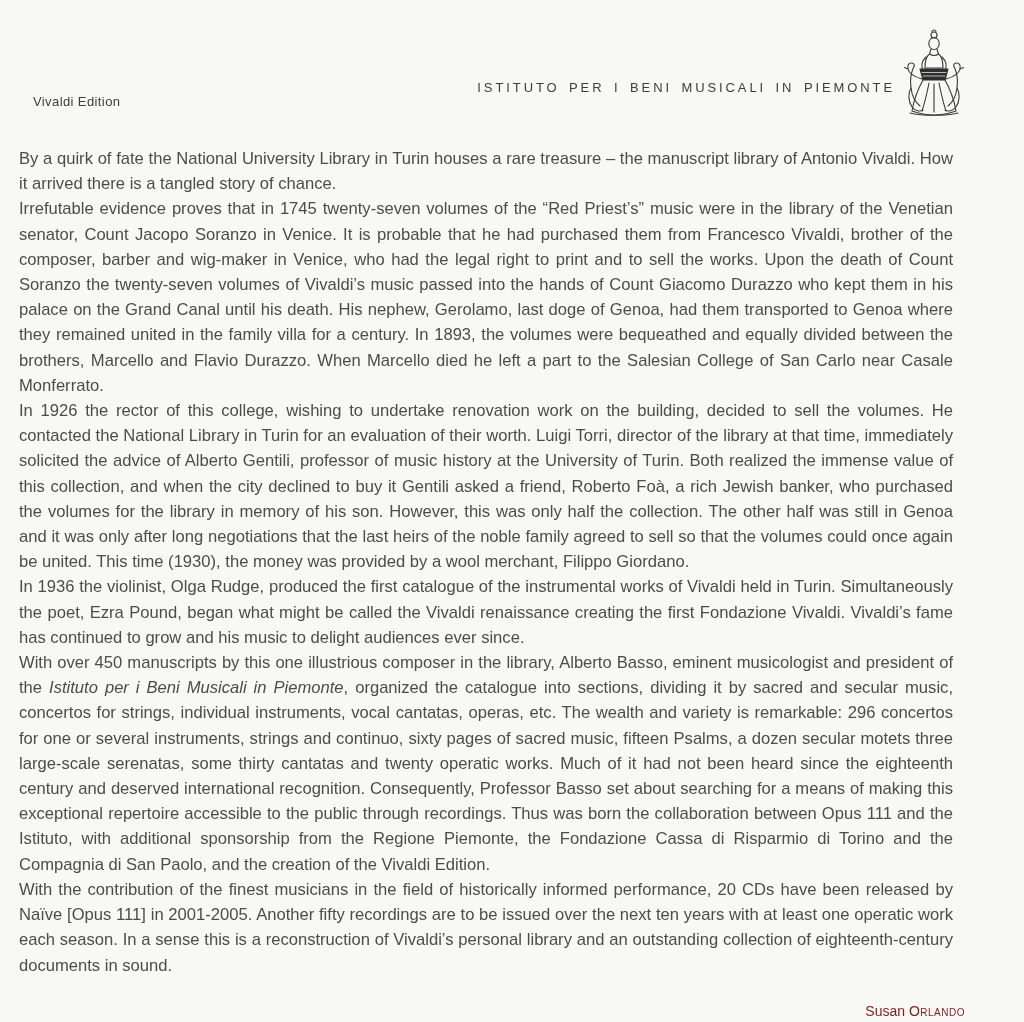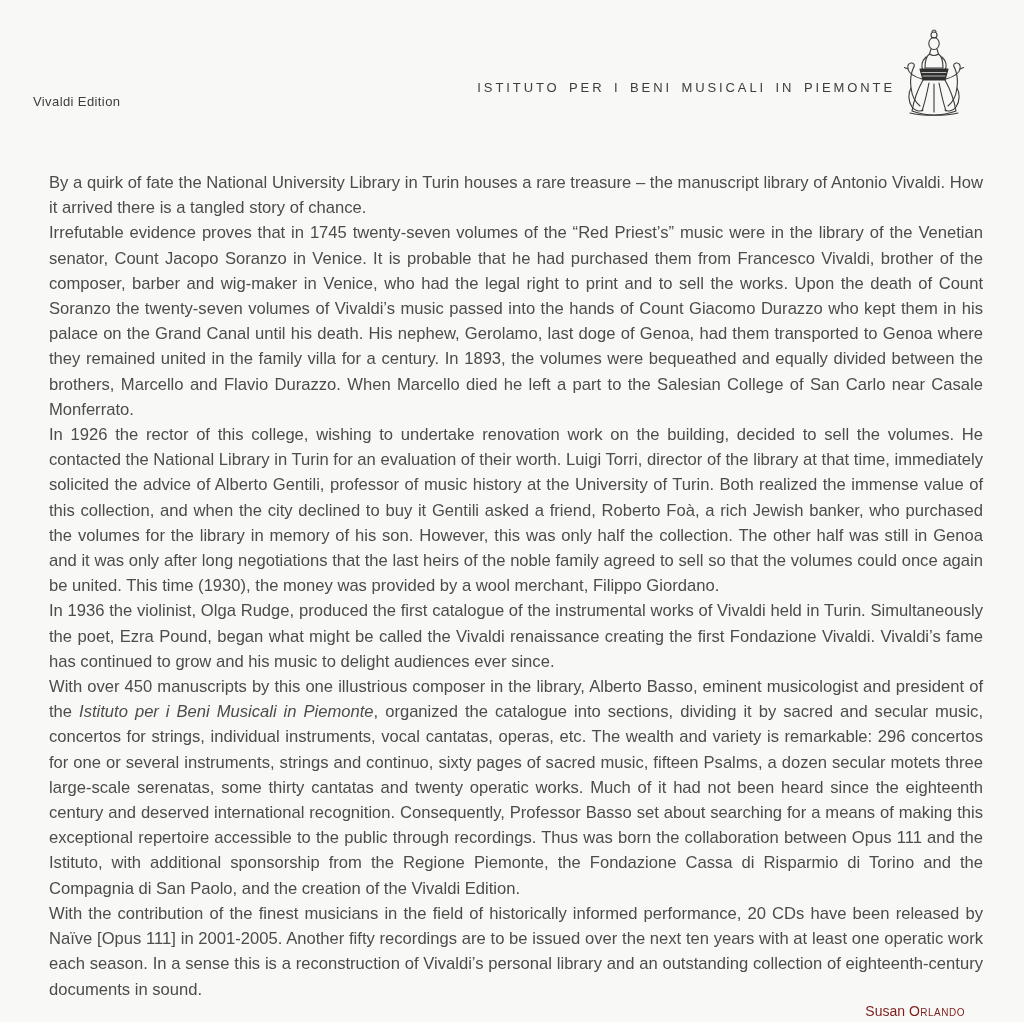--- a/index.html
+++ b/index.html
@@ -39,28 +39,27 @@
     left: 33px;
     top: 94px;
     margin: 0;
     font-size: 13px;
     font-weight: 400;
     letter-spacing: 0.4px;
     color: #3d3d3d;
   }
   .article {
     position: absolute;
-    left: 49px;
+    left: 19px;
     top: 146px;
     width: 934px;
     font-size: 16.6px;
     line-height: 25.2px;
     color: #4c4c4c;
     text-align: justify;
-    margin-top: 24px;
   }
   .article p { margin: 0; }
   .article .italic { font-style: italic; }
   .signature {
     position: absolute;
     right: 59px;
     top: 1003px;
     font-size: 14px;
     color: #7f1d1d;
     white-space: nowrap;

